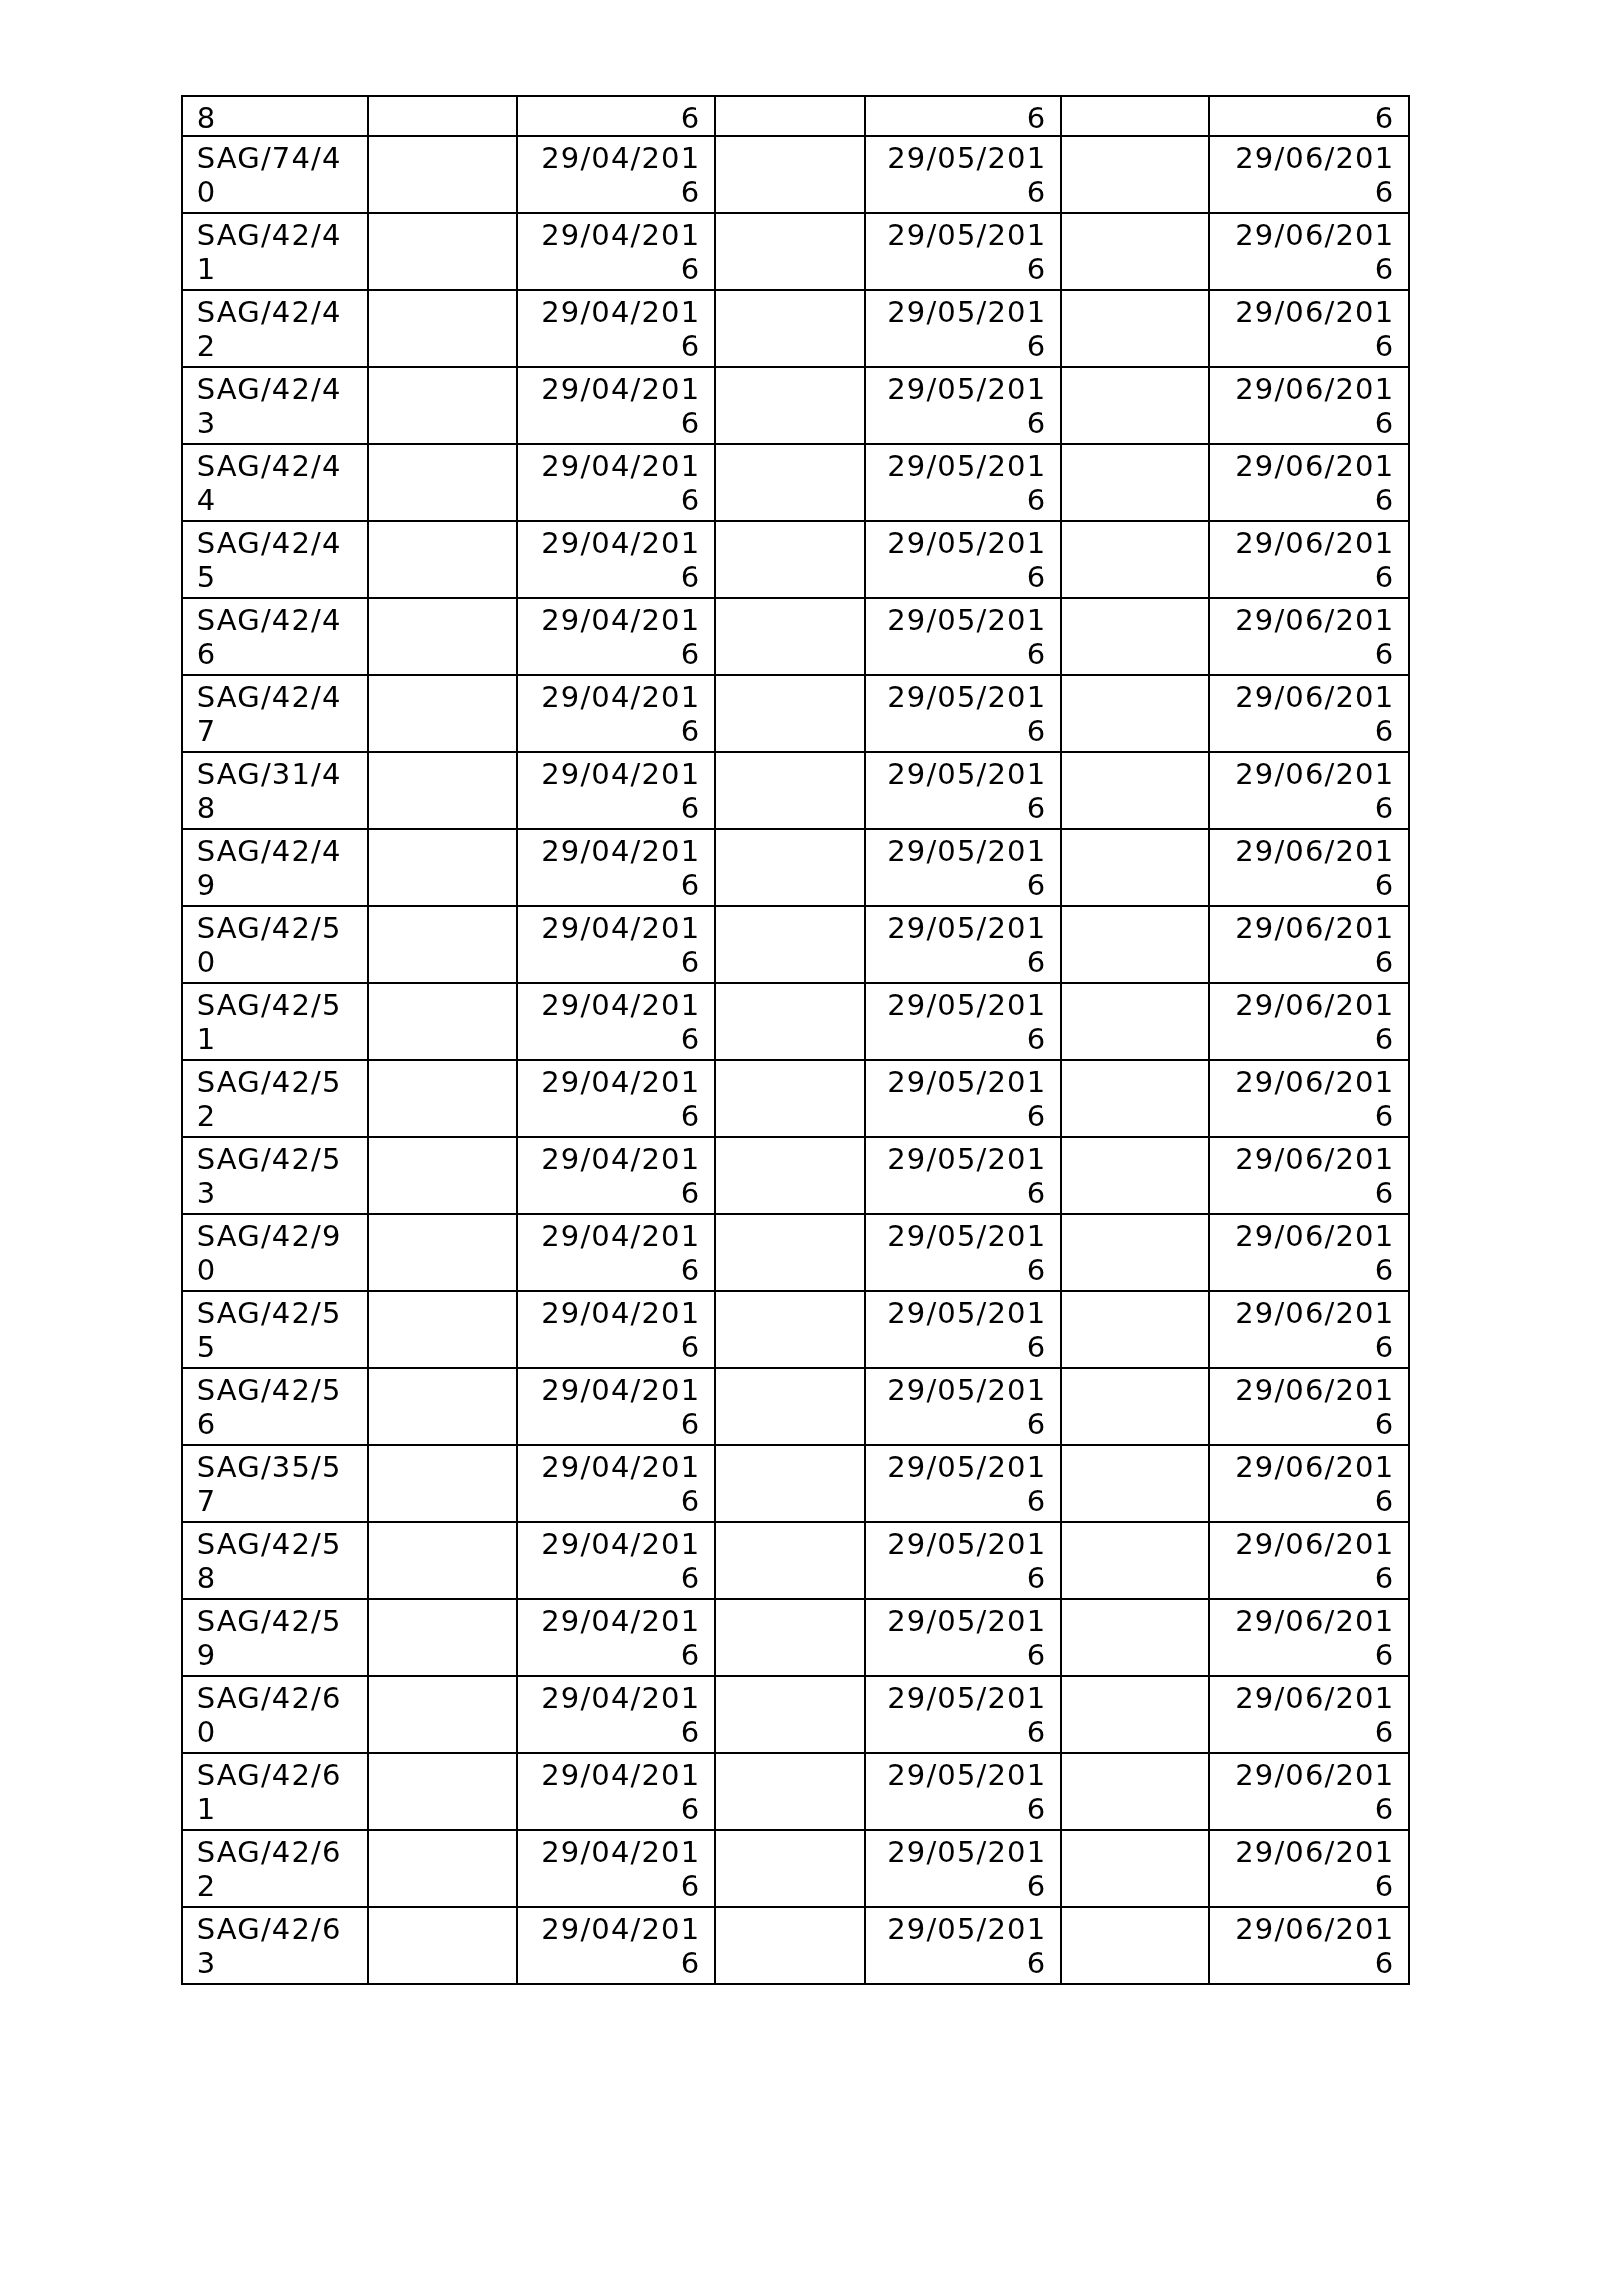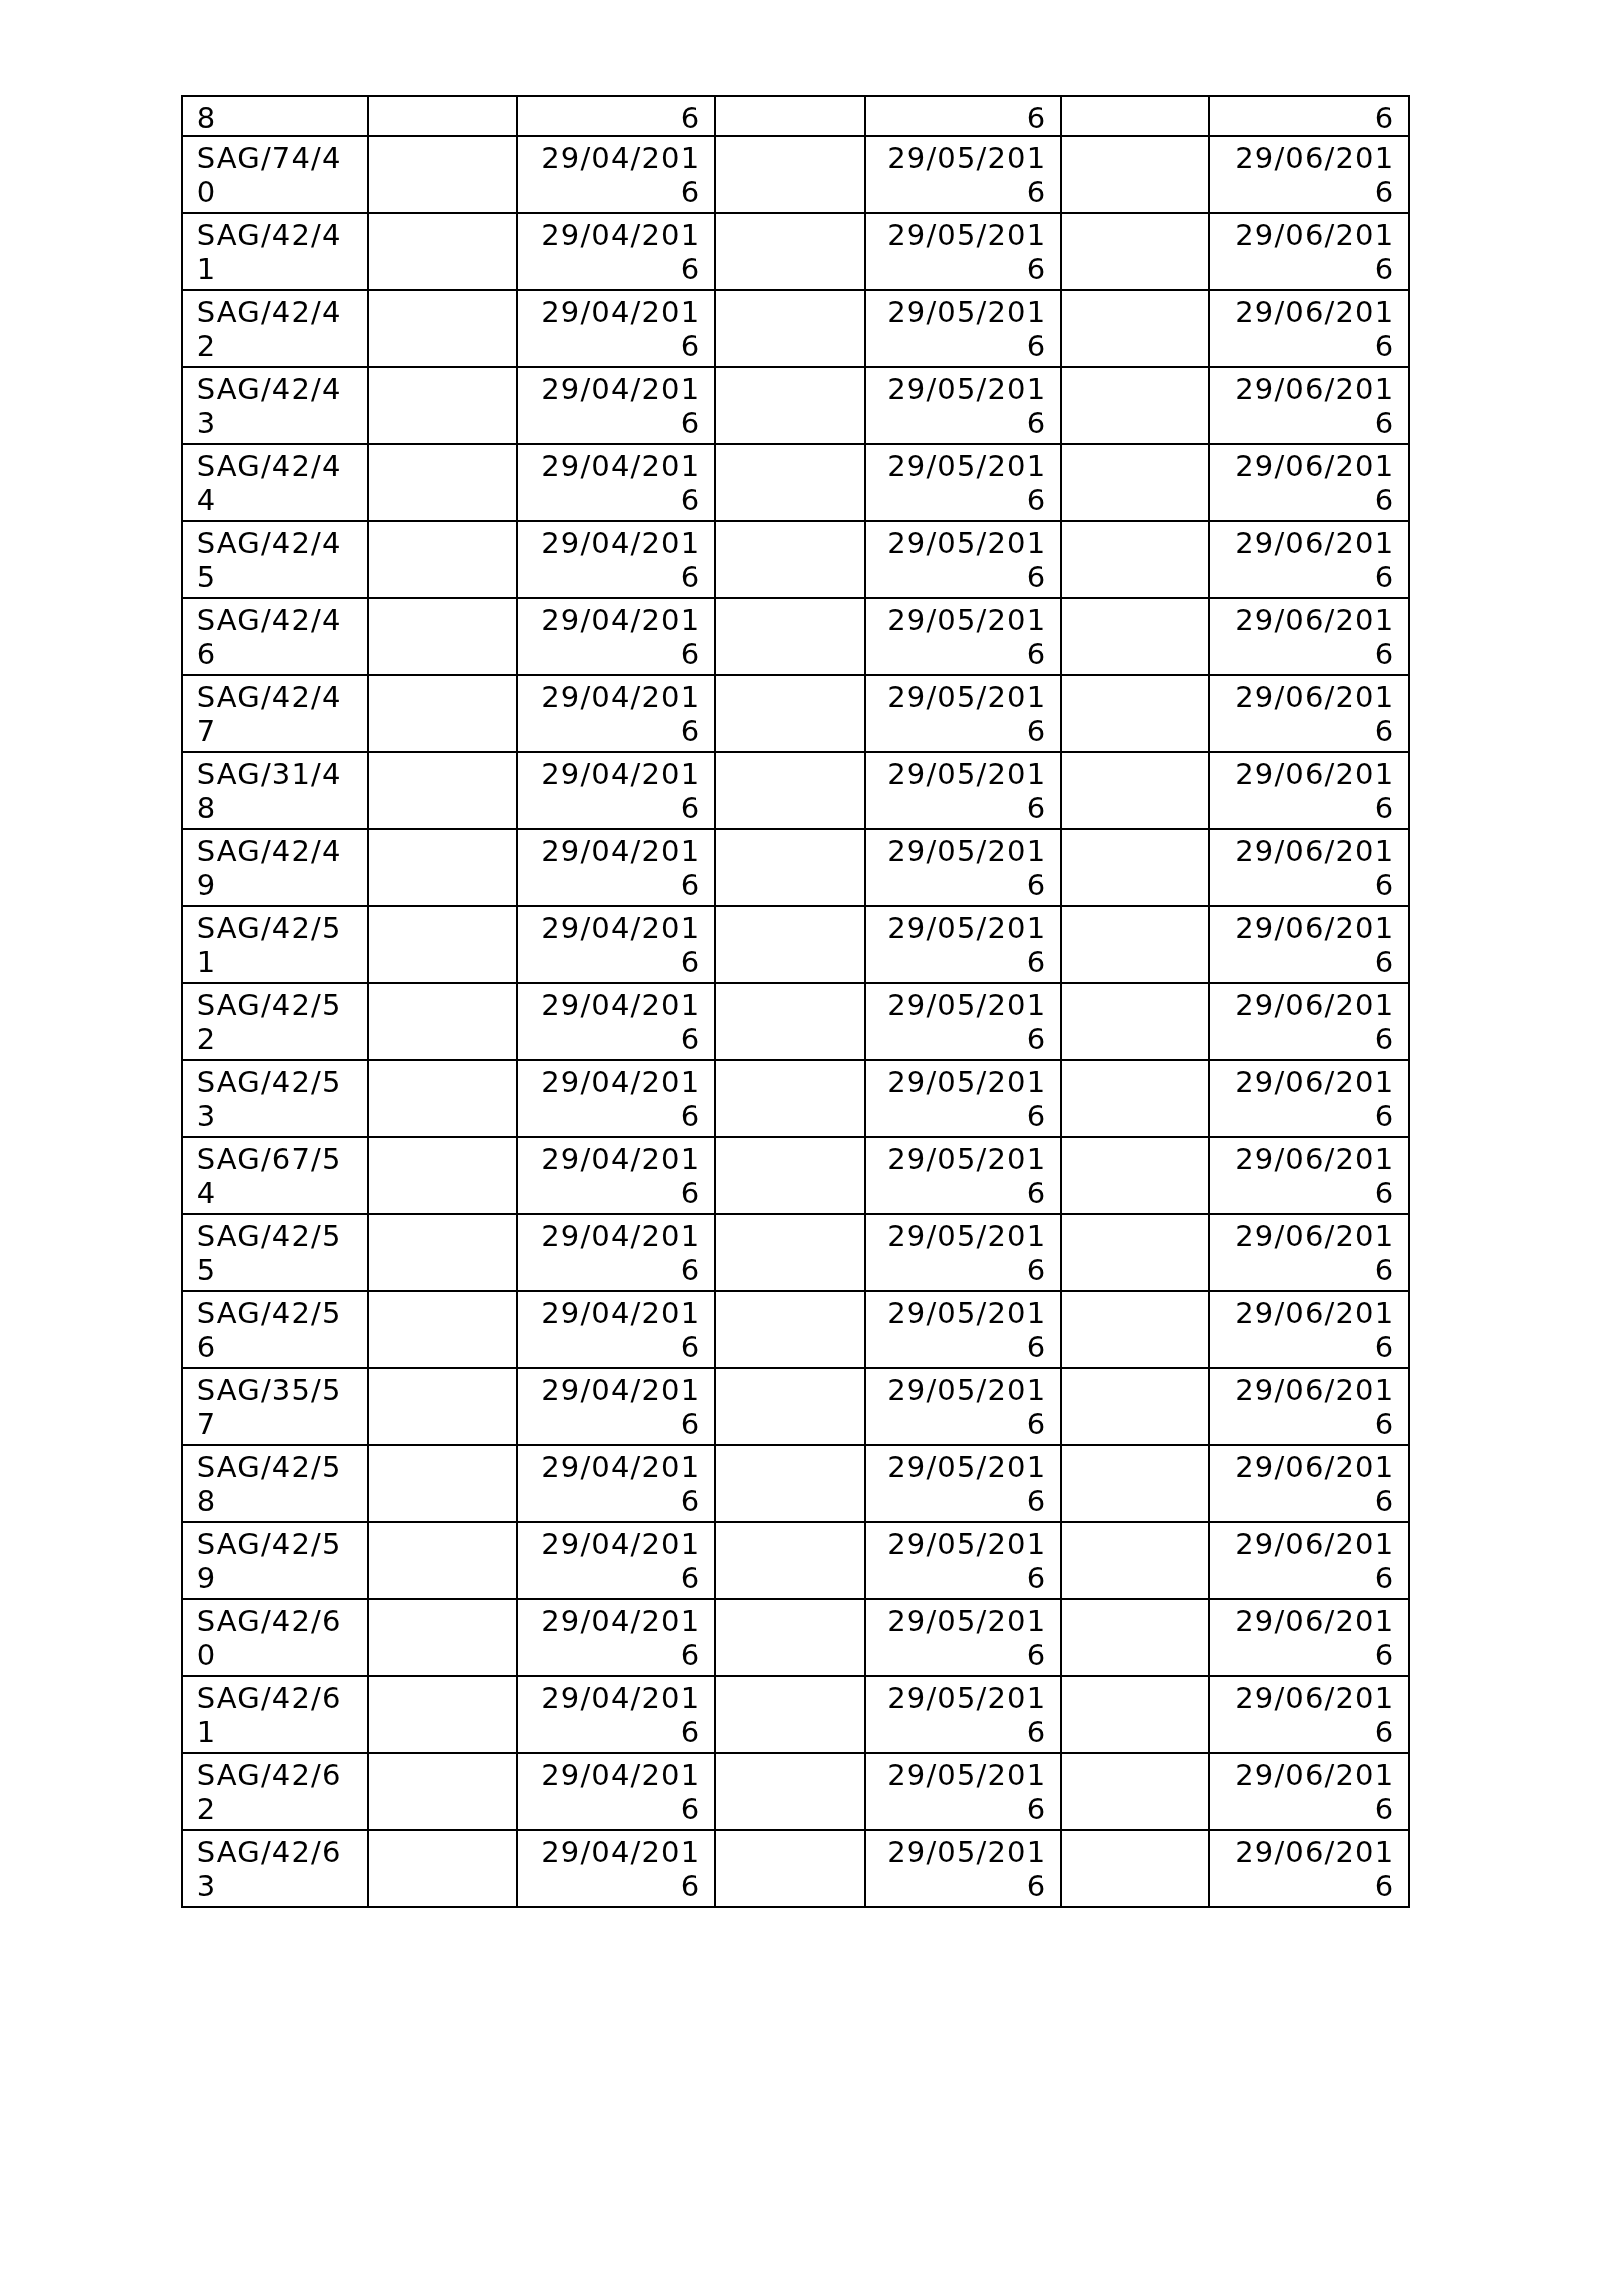--- a/index.html
+++ b/index.html
@@ -148,20 +148,29 @@
         <tr>
           <td class="c-label">SAG/42/49</td>
           <td class="c-spacer"></td>
           <td class="c-date">29/04/2016</td>
           <td class="c-spacer"></td>
           <td class="c-date">29/05/2016</td>
           <td class="c-spacer"></td>
           <td class="c-date">29/06/2016</td>
         </tr>
         <tr>
+          <td class="c-label">SAG/42/50</td>
+          <td class="c-spacer"></td>
+          <td class="c-date">29/04/2016</td>
+          <td class="c-spacer"></td>
+          <td class="c-date">29/05/2016</td>
+          <td class="c-spacer"></td>
+          <td class="c-date">29/06/2016</td>
+        </tr>
+        <tr>
           <td class="c-label">SAG/42/51</td>
           <td class="c-spacer"></td>
           <td class="c-date">29/04/2016</td>
           <td class="c-spacer"></td>
           <td class="c-date">29/05/2016</td>
           <td class="c-spacer"></td>
           <td class="c-date">29/06/2016</td>
         </tr>
         <tr>
           <td class="c-label">SAG/42/52</td>
@@ -175,21 +184,21 @@
         <tr>
           <td class="c-label">SAG/42/53</td>
           <td class="c-spacer"></td>
           <td class="c-date">29/04/2016</td>
           <td class="c-spacer"></td>
           <td class="c-date">29/05/2016</td>
           <td class="c-spacer"></td>
           <td class="c-date">29/06/2016</td>
         </tr>
         <tr>
-          <td class="c-label">SAG/67/54</td>
+          <td class="c-label">SAG/42/90</td>
           <td class="c-spacer"></td>
           <td class="c-date">29/04/2016</td>
           <td class="c-spacer"></td>
           <td class="c-date">29/05/2016</td>
           <td class="c-spacer"></td>
           <td class="c-date">29/06/2016</td>
         </tr>
         <tr>
           <td class="c-label">SAG/42/55</td>
           <td class="c-spacer"></td>

